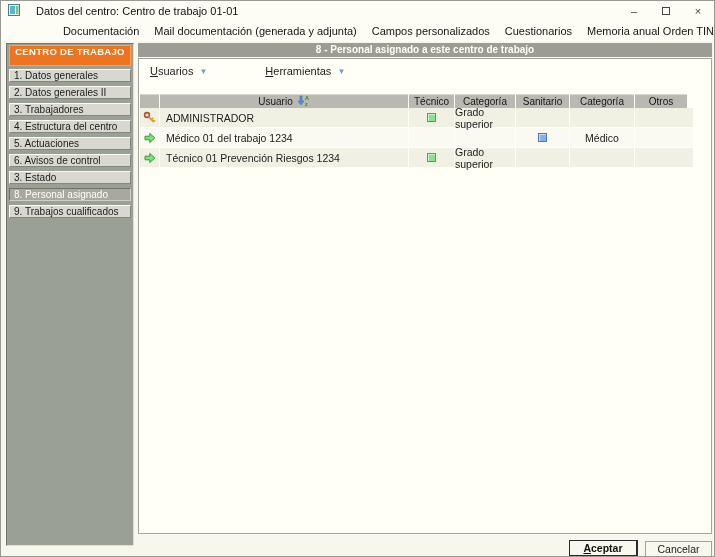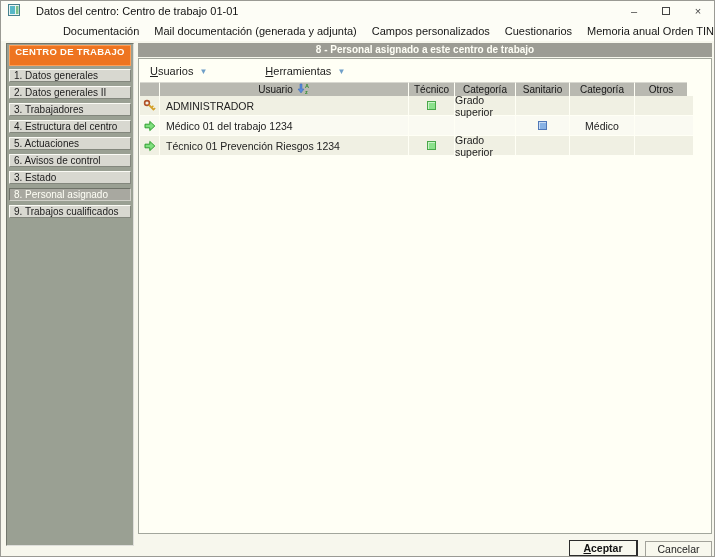--- a/index.html
+++ b/index.html
@@ -38,21 +38,21 @@
   .panel-title { position:absolute; left:137px; top:2px; width:574px; height:14px;
     background:#9c9c94; color:#fffff6; font-size:10px; font-weight:bold;
     text-align:center; line-height:14px; }
   .panel { position:absolute; left:137px; top:17px; width:574px; height:476px;
     background:#fffff5; border:1px solid #a2a69c; }
   .toolbar { position:absolute; top:4px; left:11px; display:flex; gap:58px; height:15px; align-items:center; }
   .toolbtn { font-size:11px; color:#1e1e1e; cursor:default; }
   .toolbtn .arr { color:#6f9fc8; font-size:8px; margin-left:6px; vertical-align:1px; }
   u { text-decoration:underline; }
   
-  .grid { position:absolute; left:1px; top:23px; width:553px; }
+  .grid { position:absolute; left:1px; top:35px; width:553px; }
   .grow { display:flex; height:20px; align-items:stretch; border-bottom:1px solid #fffff5; }
   .ghead { display:flex; height:14px; }
   .hcell { background:#b9b9b1; color:#161616; font-size:10px; display:flex;
     align-items:center; justify-content:center; border-right:1px solid #fffff5;
     border-top:1px solid #d8d8d0; }
   .cell { display:flex; align-items:center; justify-content:center; font-size:10.5px;
     color:#222; border-right:1px solid #fffff5; }
   .c-icon { width:20px; }
   .c-user { width:249px; }
   .c-tec  { width:46px; }

